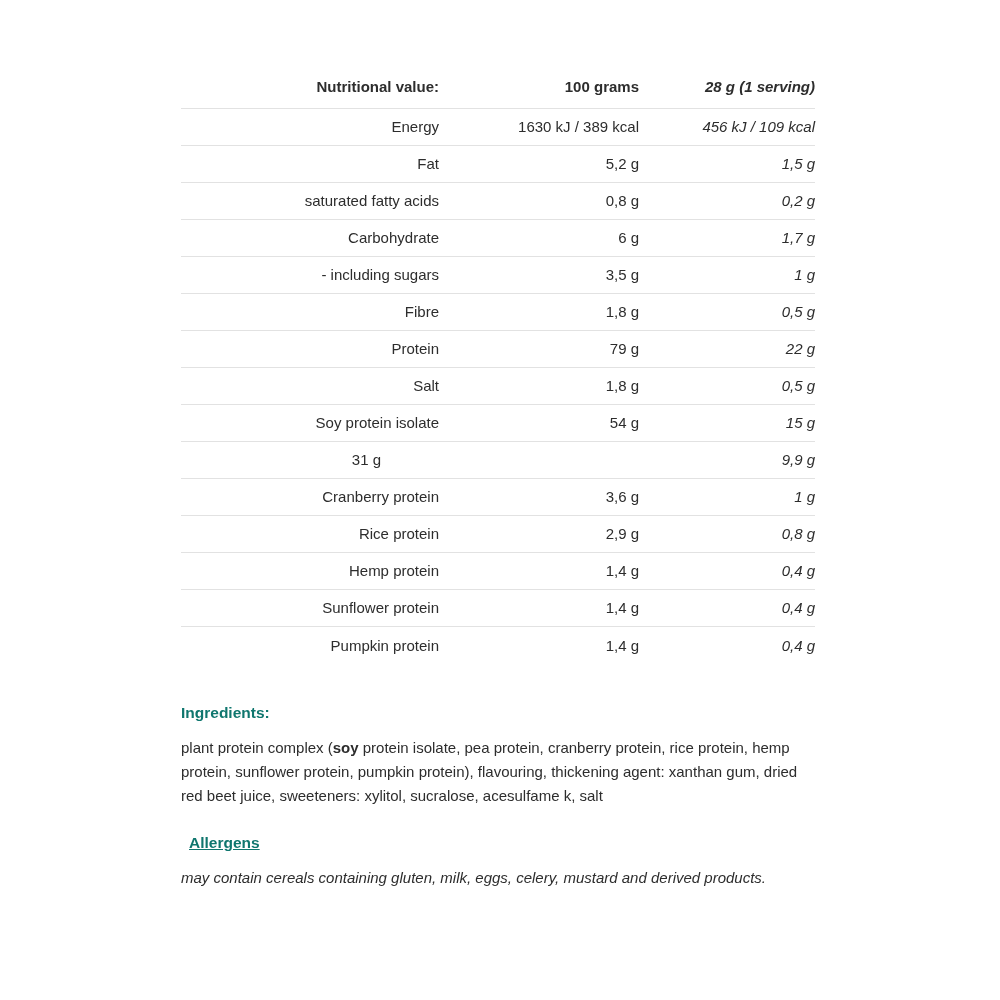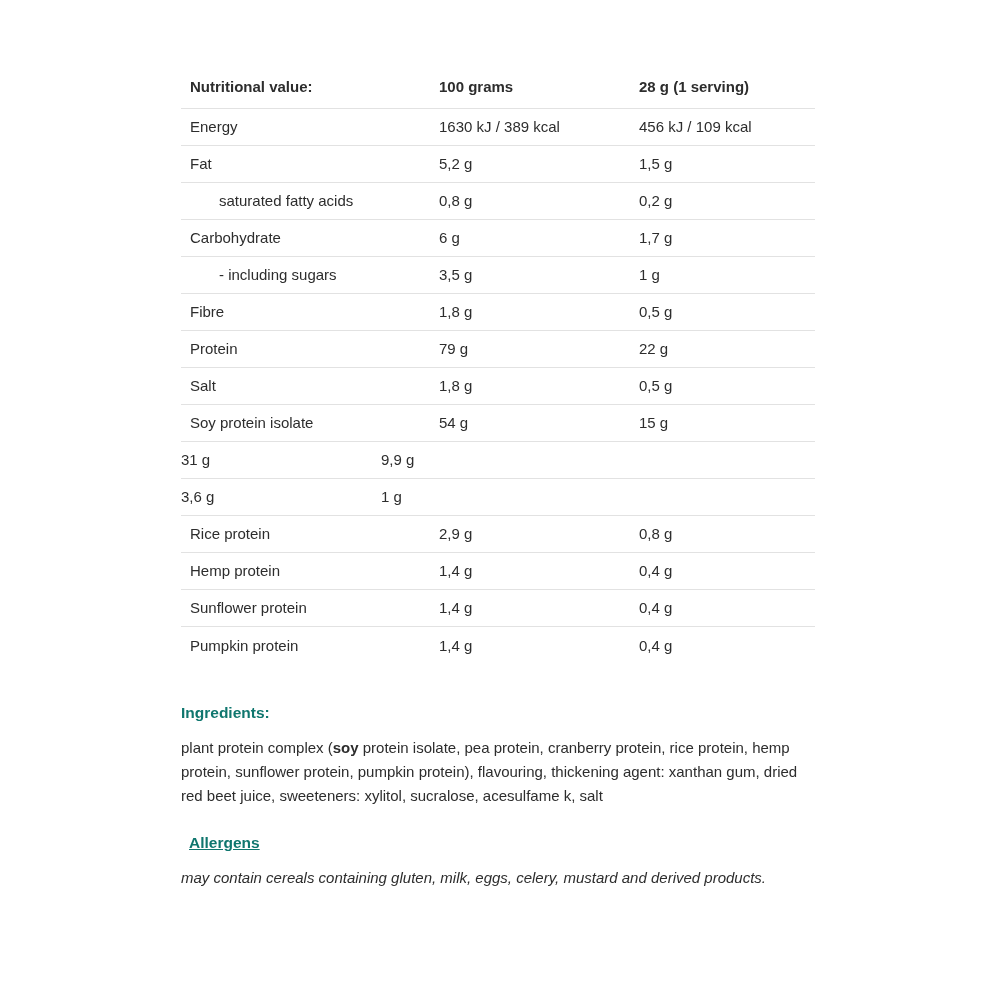--- a/index.html
+++ b/index.html
@@ -12,20 +12,21 @@
     color: #2d2d2d;
   }
   .content {
     position: absolute;
     left: 181px;
     top: 78px;
     width: 634px;
   }
   .ntable {
     width: 100%;
+    text-align: right;
   }
   .row {
     display: flex;
     align-items: center;
     box-sizing: border-box;
     height: 37px;
     border-bottom: 1px solid #e2e2e2;
     font-size: 15px;
   }
   .row.header {
@@ -45,20 +46,21 @@
   .row.indent .c-label {
     padding-left: 38px;
   }
   .c-100 {
     flex: 0 0 200px;
     white-space: nowrap;
   }
   .c-serv {
     flex: 1 1 auto;
     white-space: nowrap;
+    font-style: italic;
   }
   .section-heading {
     margin: 0 0 14px 0;
     font-size: 15.5px;
     font-weight: bold;
     color: #0f766e;
   }
   .ingredients-section {
     margin-top: 40px;
   }
@@ -145,20 +147,21 @@
       <div class="c-100">54 g</div>
       <div class="c-serv">15 g</div>
     </div>
 
     <div class="row">
       <div class="c-100">31 g</div>
       <div class="c-serv">9,9 g</div>
     </div>
 
     <div class="row">
+      <div class="c-label">Cranberry protein</div>
       <div class="c-100">3,6 g</div>
       <div class="c-serv">1 g</div>
     </div>
 
     <div class="row">
       <div class="c-label">Rice protein</div>
       <div class="c-100">2,9 g</div>
       <div class="c-serv">0,8 g</div>
     </div>
 

